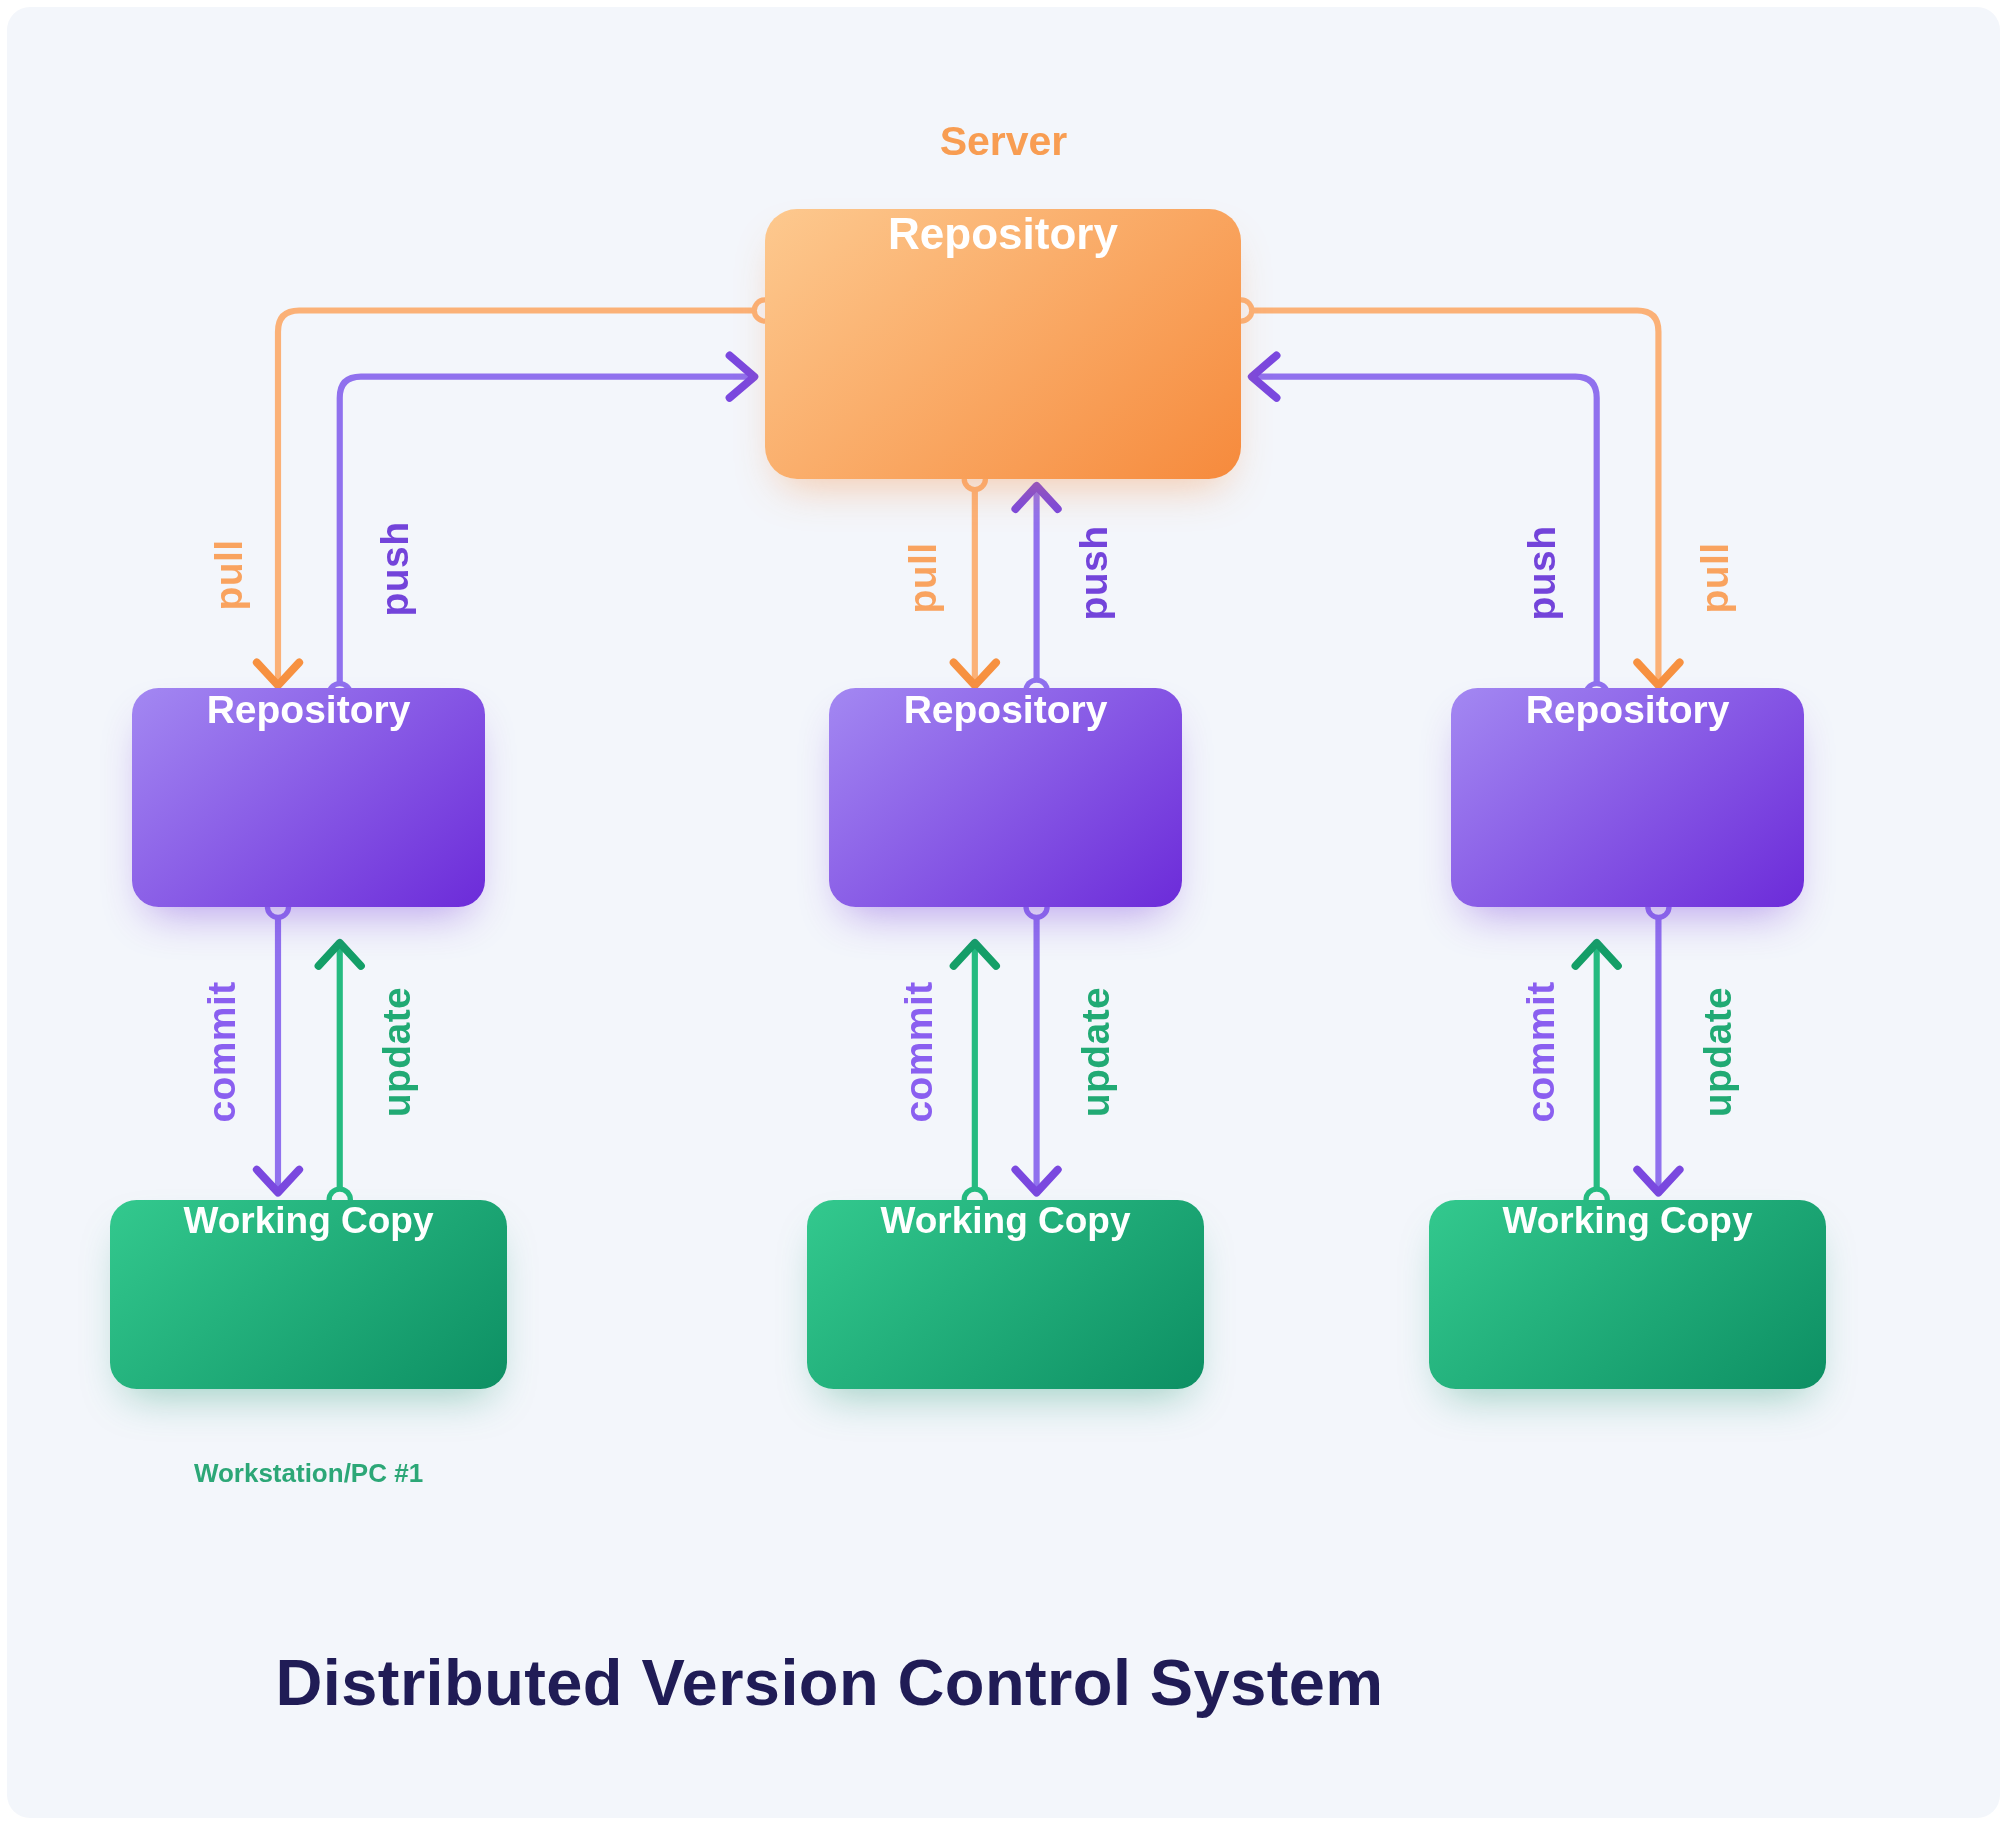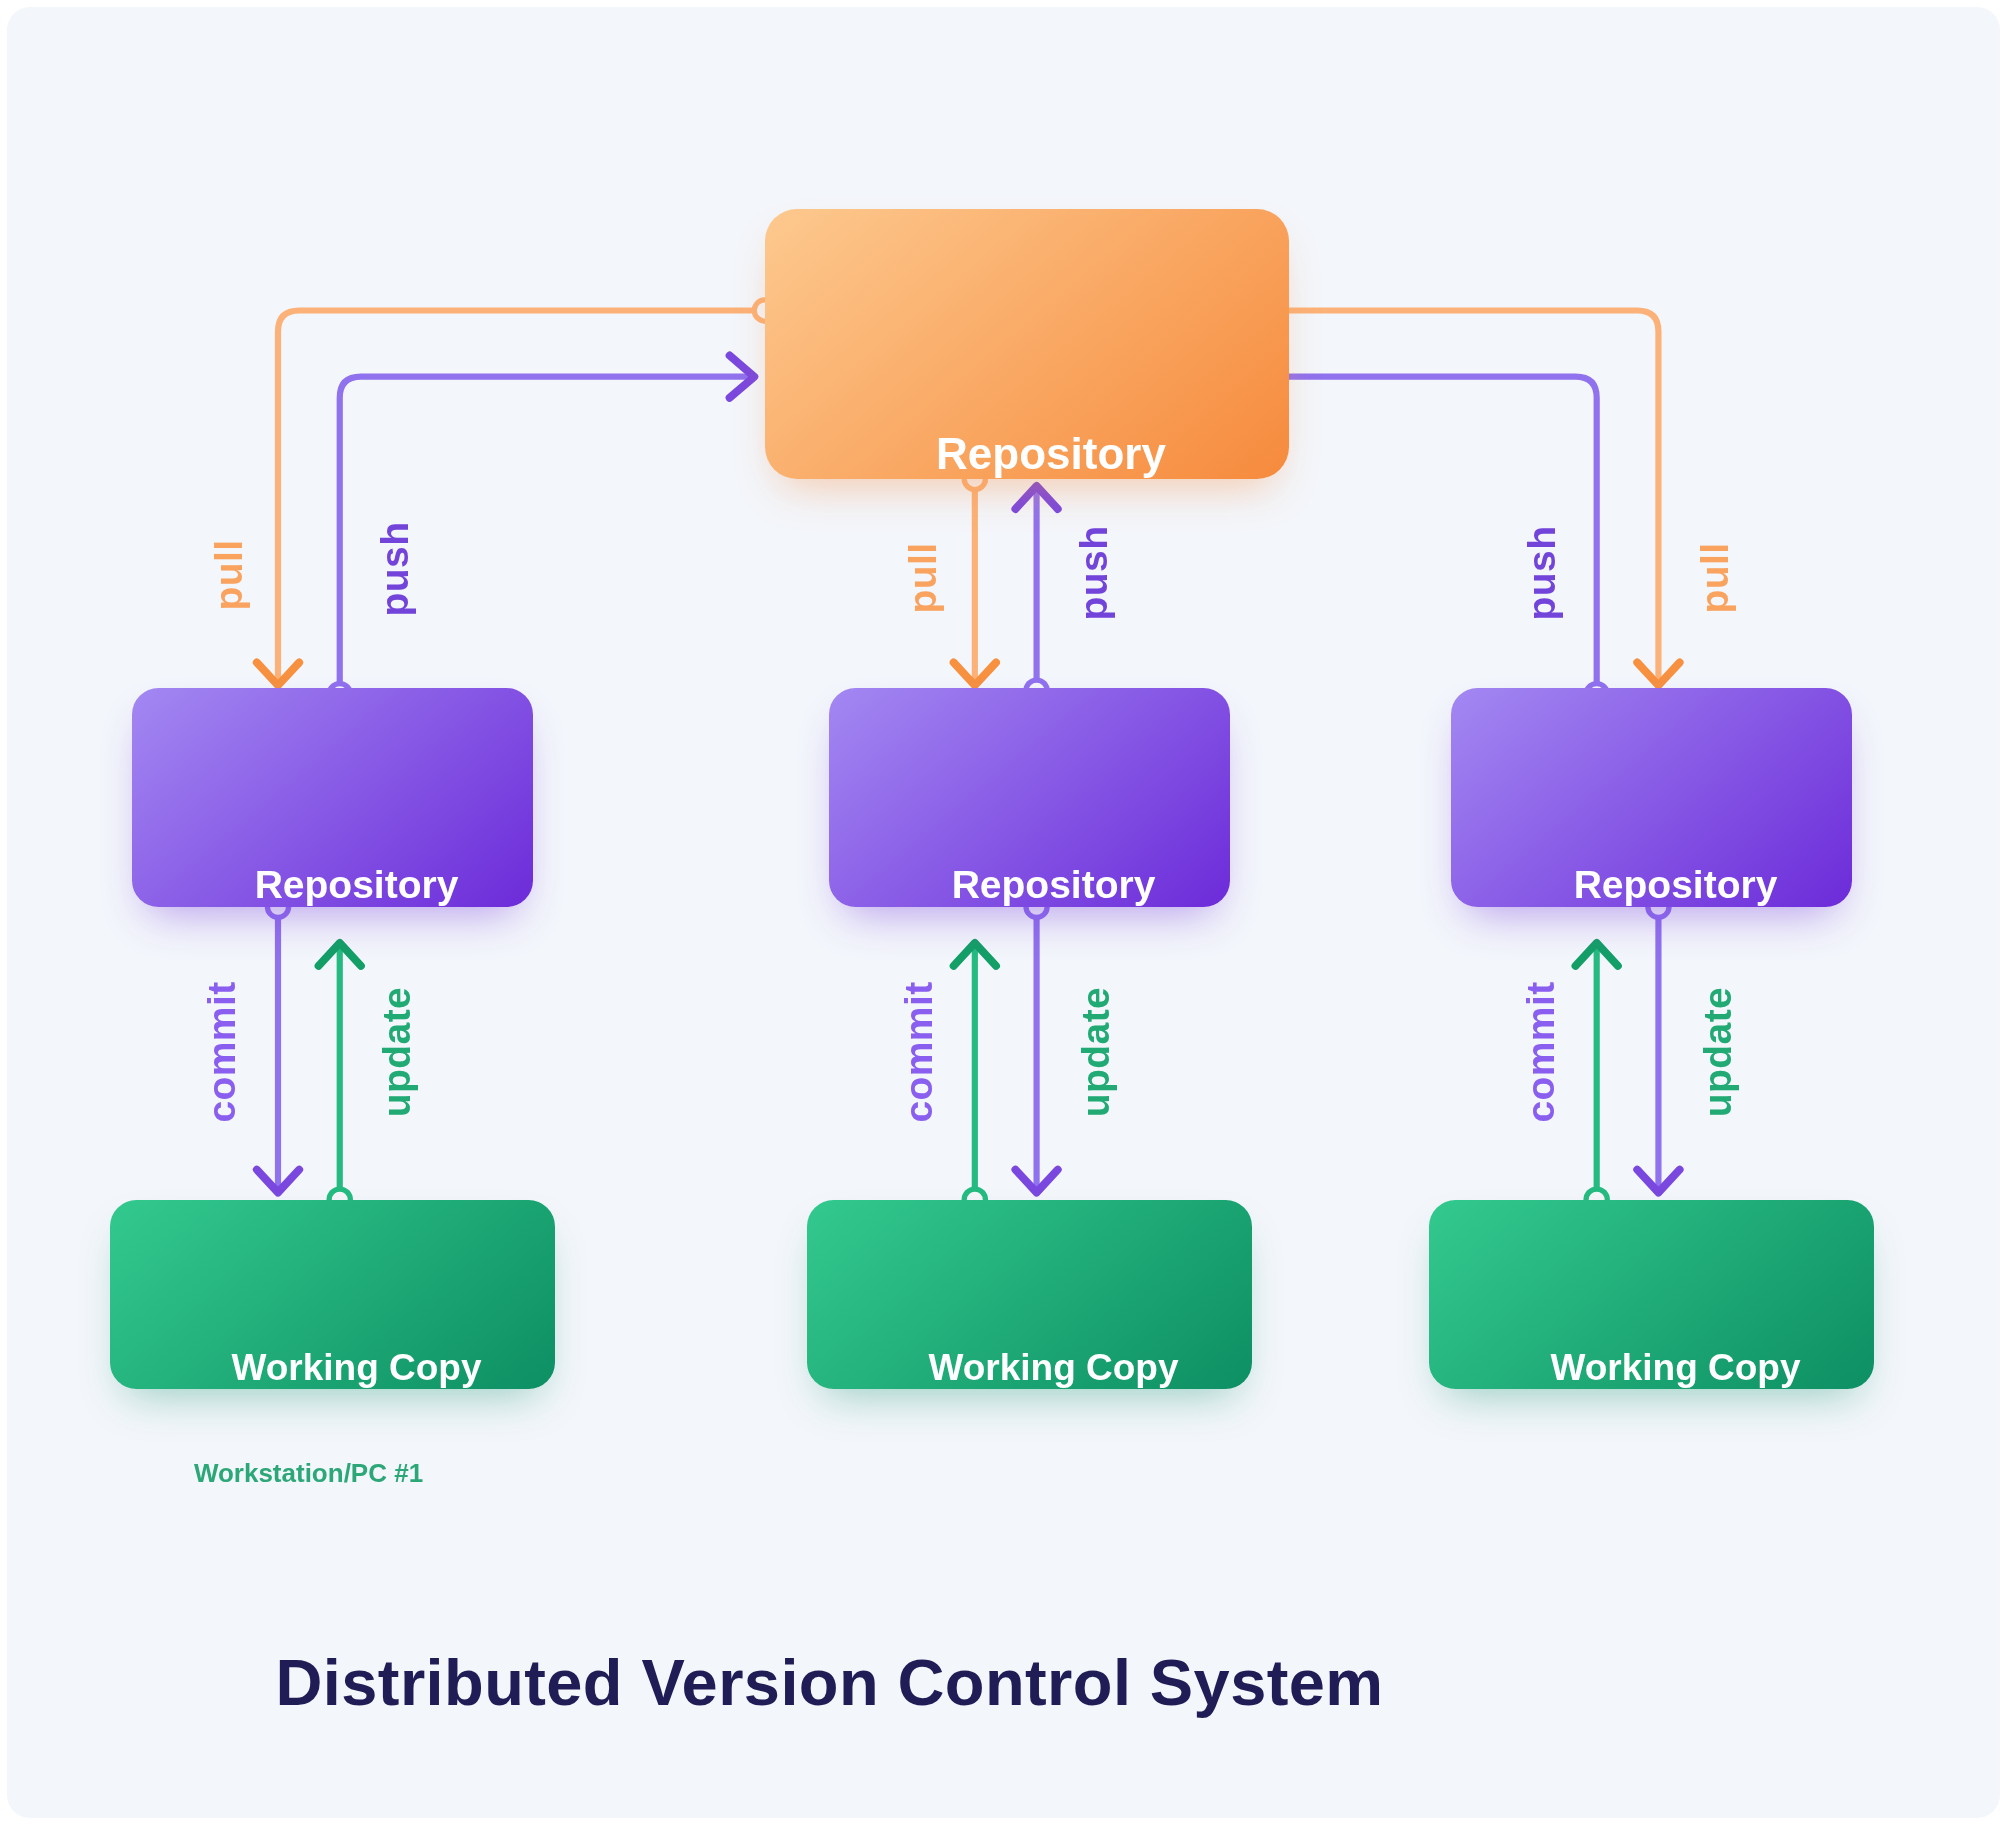--- a/index.html
+++ b/index.html
@@ -22,22 +22,22 @@
   .ch.purple{stroke:var(--arrow_purple,#7a48df);}
   .ln.green{stroke:var(--line_green,#25bb80);}
   .ch.green{stroke:var(--arrow_green,#149f67);}
   .dot-ring.orange{fill:var(--line_orange,#fbb177);}
   .dot-ring.purple{fill:var(--line_purple,#9071ee);}
   .dot-ring.green{fill:var(--line_green,#25bb80);}
   .dot-core{fill:#f4f5f9;}
 
   
   .box{
-    position:absolute;display:flex;align-items:flex-end;justify-content:center;
-    color:#ffffff;border-radius:26.5px;padding-left:48px;
+    position:absolute;display:flex;align-items:flex-start;justify-content:center;
+    color:#ffffff;border-radius:26.5px;
   }
   .box .box-label{color:#fff;}
   .server-box{
     left:765px;top:209px;width:476px;height:270px;border-radius:32px;
     background:linear-gradient(140deg,#fdc98f 0%,#f68a3c 100%);
     box-shadow:0 21px 44px -16px rgba(246,138,60,.45);
     font-size:44px;font-weight:600;
   }
   .repo-box{
     top:688px;width:353px;height:219px;
@@ -170,20 +170,21 @@
         <circle class="dot-core" cx="1880" cy="1028" r="9"></circle>
       <circle class="dot-ring green" cx="385" cy="1360" r="15"></circle>
         <circle class="dot-core" cx="385" cy="1360" r="9"></circle>
       <circle class="dot-ring green" cx="1105" cy="1360" r="15"></circle>
         <circle class="dot-core" cx="1105" cy="1360" r="9"></circle>
       <circle class="dot-ring green" cx="1810" cy="1360" r="15"></circle>
         <circle class="dot-core" cx="1810" cy="1360" r="9"></circle>
     </g>
   </svg>
 
+  <div class="server-caption">Server</div>
   <div class="box server-box">
     <span class="box-label">Repository</span>
   </div>
 
   <div class="box repo-box repo-c1">
     <span class="box-label">Repository</span>
   </div>
   <div class="box repo-box repo-c2">
     <span class="box-label">Repository</span>
   </div>

